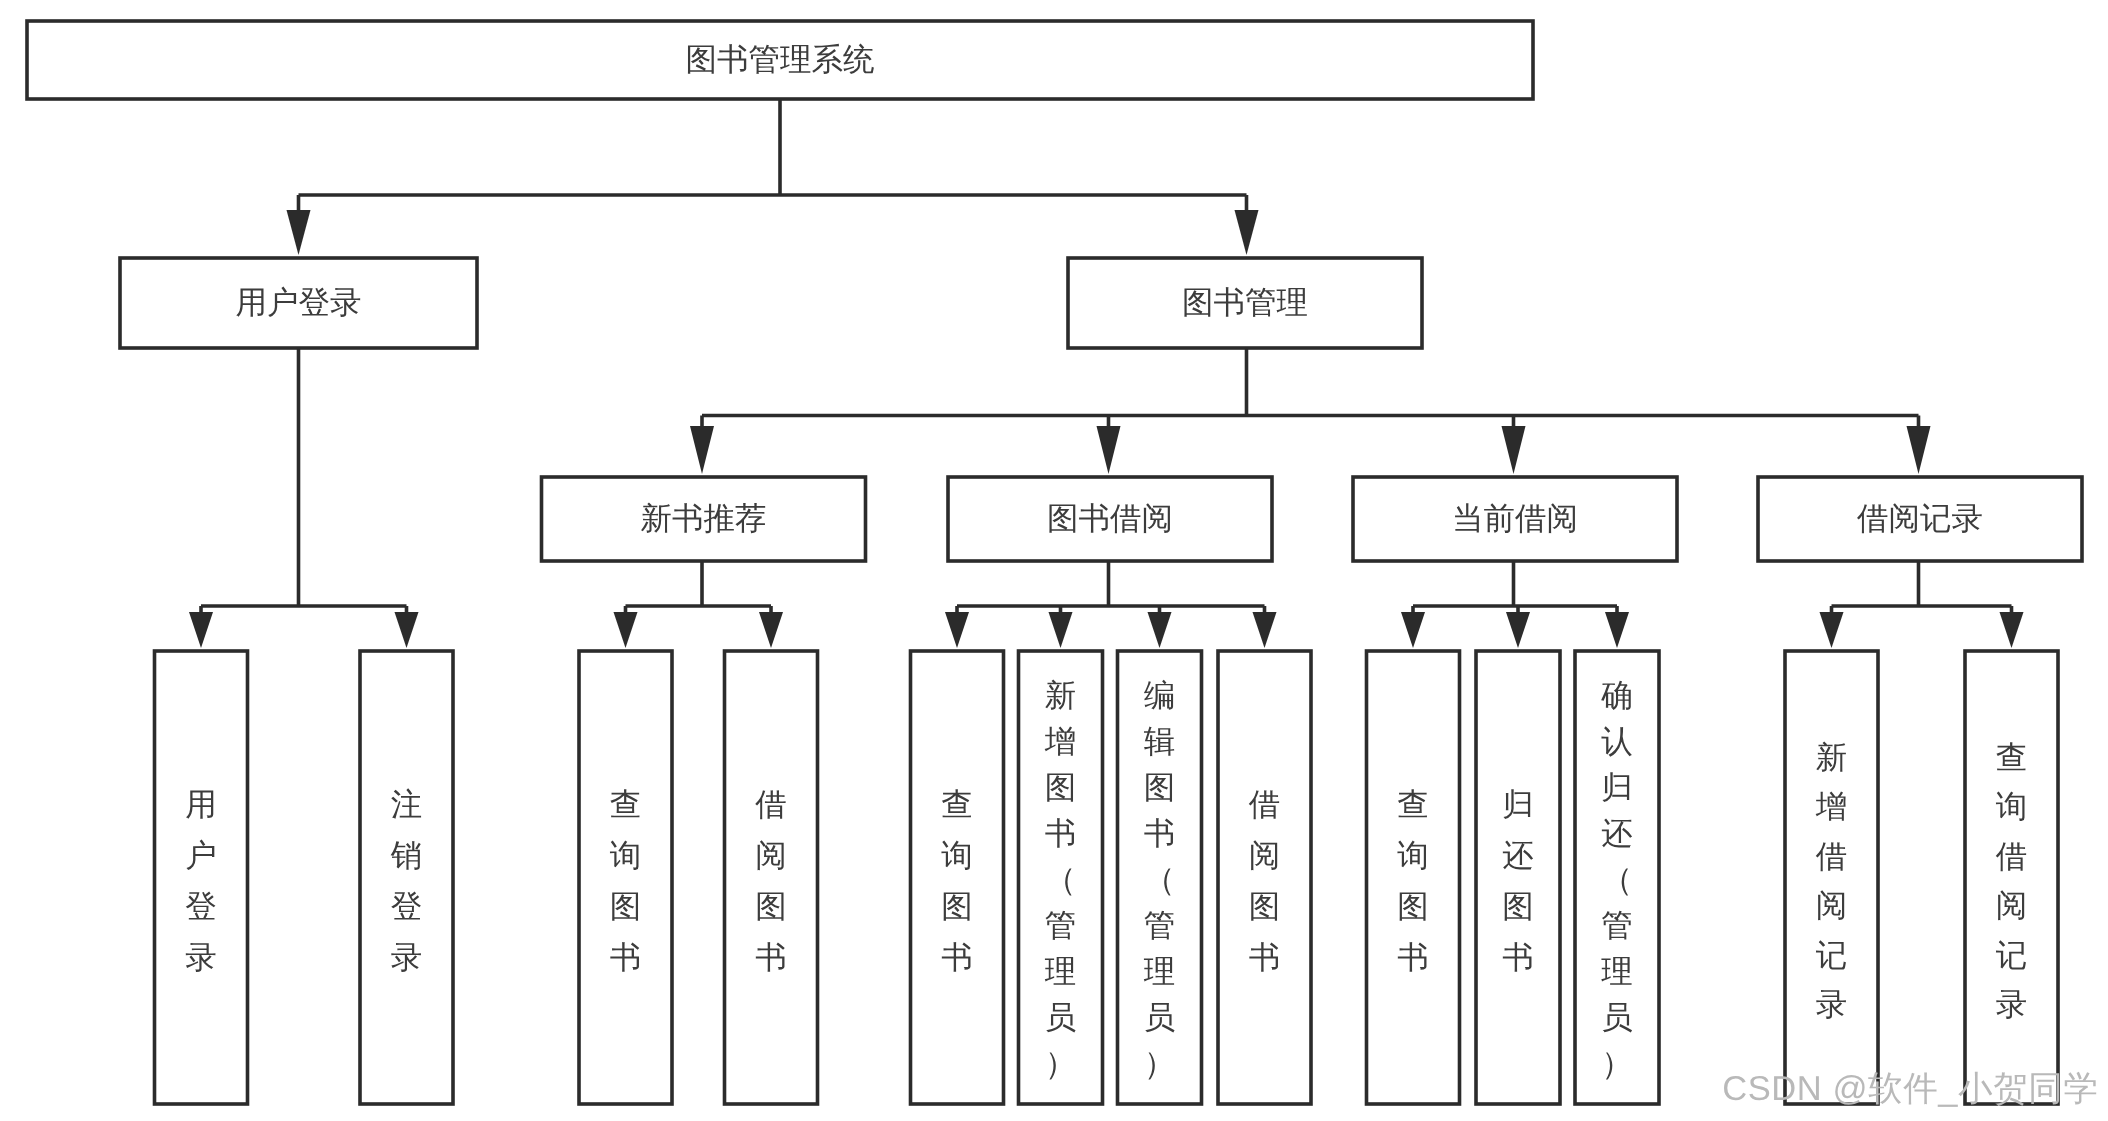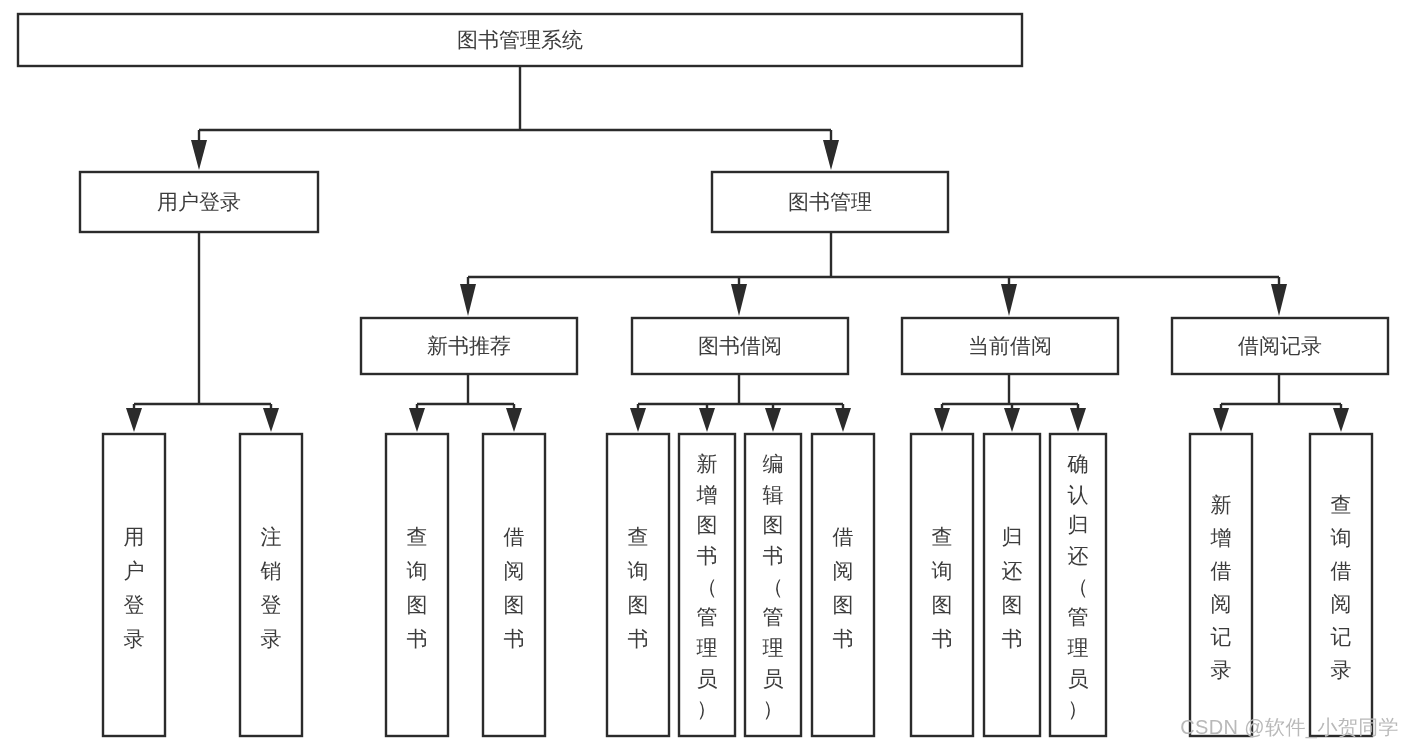--- a/index.html
+++ b/index.html
@@ -50,21 +50,21 @@
     font-family: "Liberation Sans", "DejaVu Sans", sans-serif;
     font-size: 21px;
     fill: #3c3c3c;
     text-anchor: middle;
   }
   .watermark {
     position: absolute;
     right: 6px;
     bottom: 6px;
     font-family: "Liberation Sans", "DejaVu Sans", sans-serif;
-    font-size: 20px;
+    font-size: 23px;
     color: #b9b9b9;
     white-space: nowrap;
     letter-spacing: 0.4px;
     pointer-events: none;
   }
 </style>
 </head>
 <body>
 
 <div id="diagram-root">

